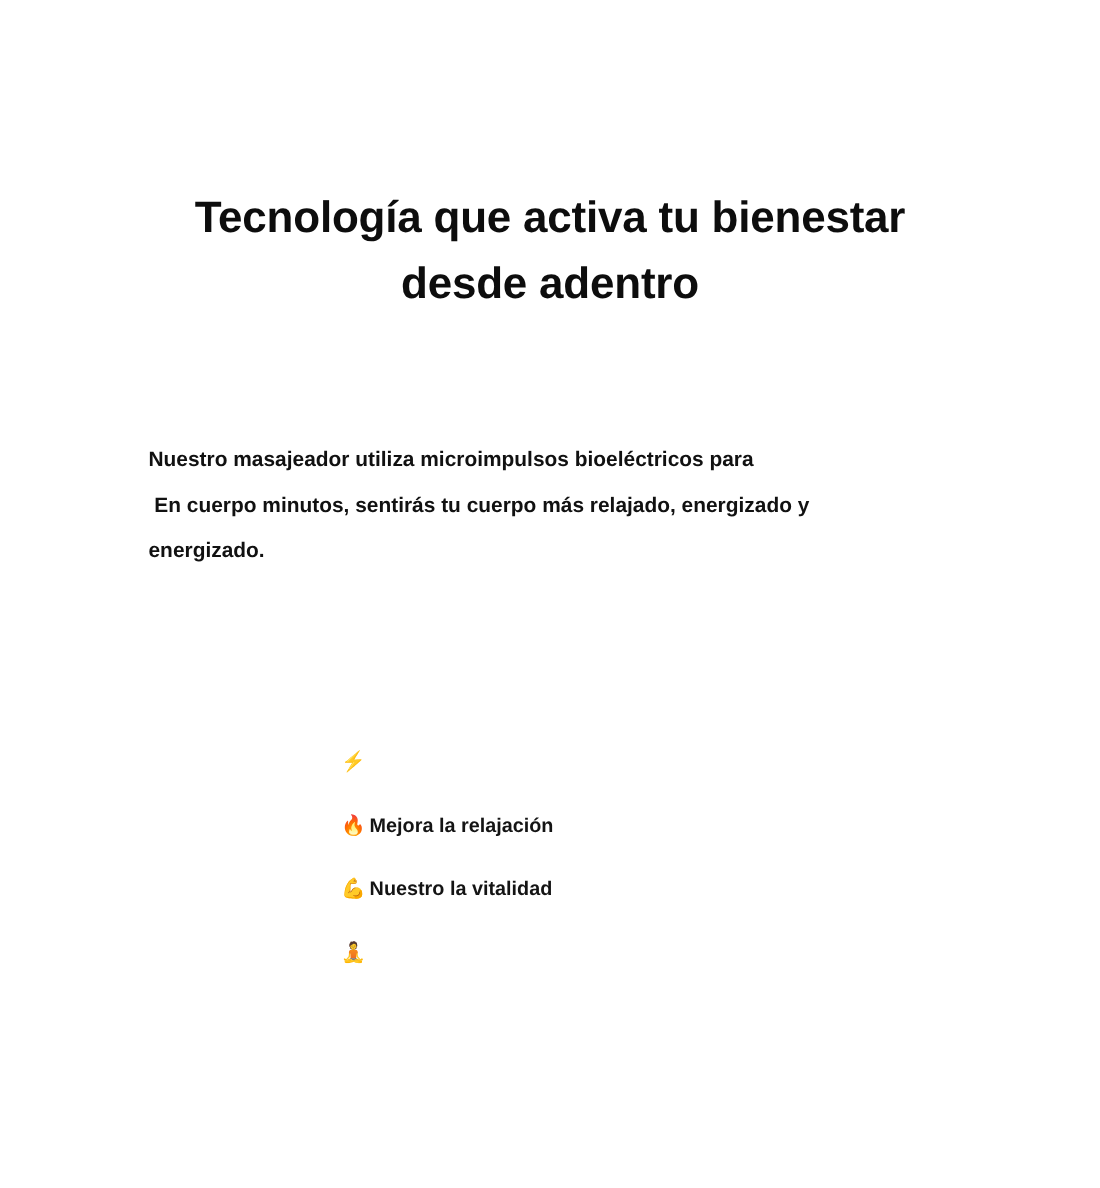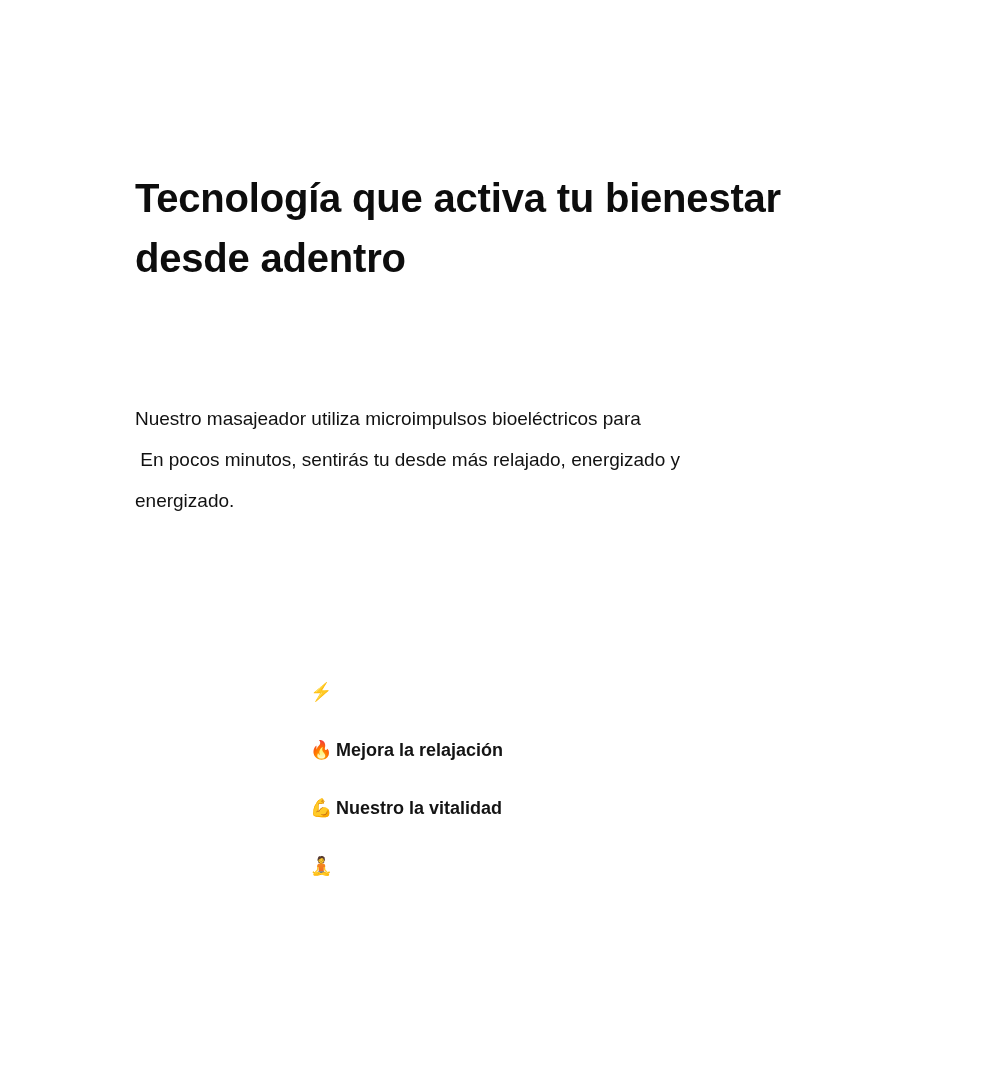--- a/index.html
+++ b/index.html
@@ -21,38 +21,38 @@
     box-sizing: border-box;
     overflow: hidden;
   }
 
   
   .headline {
     position: absolute;
     left: 135px;
     top: 168px;
     width: 730px;
-    text-align: left;
+    text-align: center;
     font-size: 40px;
     line-height: 60px;
     font-weight: bold;
     letter-spacing: -0.2px;
     color: #0d0d0d;
     margin: 0;
   }
 
   
   .paragraph {
     position: absolute;
     left: 135px;
     top: 398px;
     width: 775px;
     font-size: 19px;
     line-height: 41px;
-    font-weight: normal;
+    font-weight: bold;
     color: #111111;
     margin: 0;
   }
   .paragraph .line {
     display: block;
     white-space: pre-wrap;
   }
 
   
   .benefits {
@@ -87,21 +87,21 @@
 </style>
 </head>
 <body>
 
 <div class="page">
 
   <h1 class="headline">Tecnología que activa tu bienestar desde adentro</h1>
 
   <p class="paragraph">
     <span class="line">Nuestro masajeador utiliza microimpulsos bioeléctricos para</span>
-    <span class="line"> En pocos minutos, sentirás tu desde más relajado, energizado y</span>
+    <span class="line"> En cuerpo minutos, sentirás tu cuerpo más relajado, energizado y</span>
     <span class="line">energizado.</span>
   </p>
 
   <ul class="benefits">
     <li class="benefit-item">
       <span class="benefit-emoji">⚡</span>
     </li>
     <li class="benefit-item">
       <span class="benefit-emoji">🔥</span>
       <span class="benefit-text">Mejora la relajación</span>

